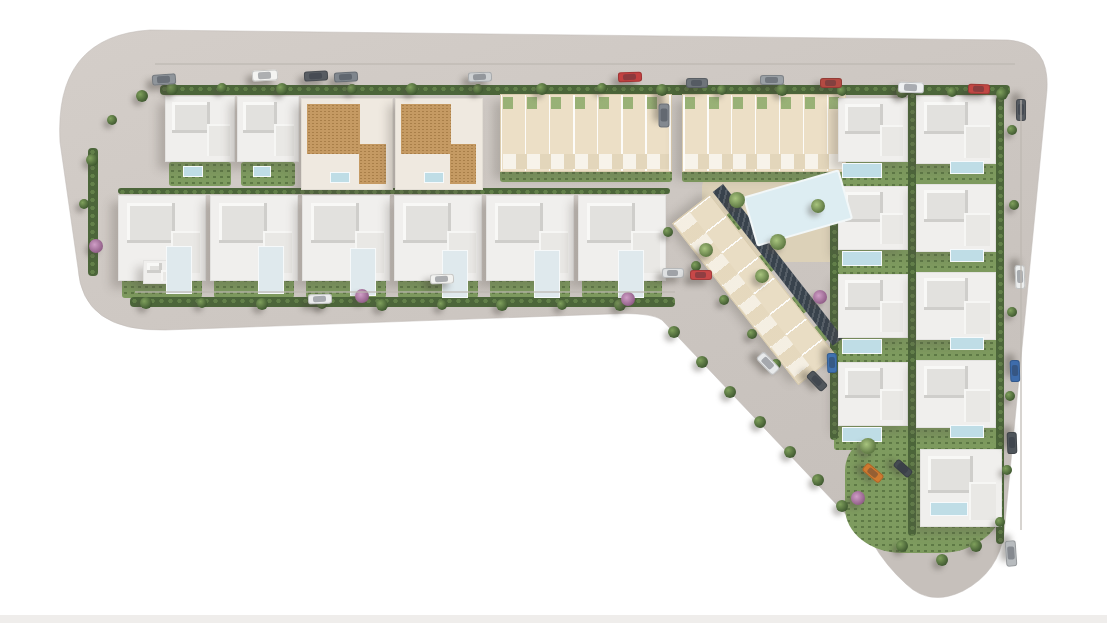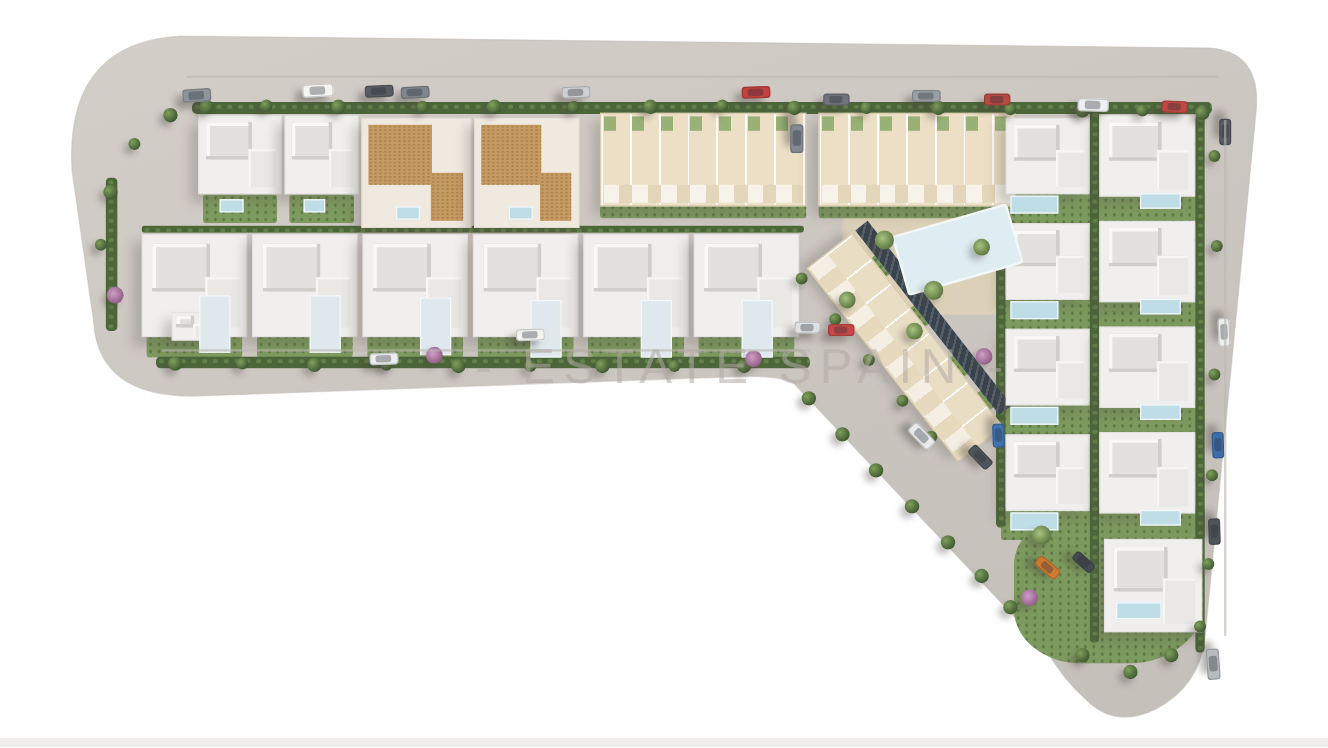--- a/index.html
+++ b/index.html
@@ -243,14 +243,13 @@
       <div class="car" style="left: 308px; top: 294px; width: 24px; height: 10px; transform: rotate(-2deg); background-color: rgb(236, 237, 238);"></div>
       <div class="car" style="left: 430px; top: 274px; width: 24px; height: 10px; transform: rotate(-2deg); background-color: rgb(242, 242, 240);"></div>
       <div class="car" style="left: 662px; top: 268px; width: 22px; height: 10px; background-color: rgb(223, 225, 226);"></div>
       <div class="car" style="left: 690px; top: 270px; width: 22px; height: 10px; background-color: rgb(200, 72, 72);"></div>
       <div class="roadline" style="left: 155px; top: 63px; width: 860px; height: 2px;"></div>
       <div class="roadline" style="left: 1020px; top: 100px; width: 2px; height: 430px;"></div>
       <div class="roadline" style="left: 135px; top: 291px; width: 540px; height: 2px;"></div>
       <div class="strip" style="left: 0px; top: 615px; width: 1107px; height: 8px;"></div>
     </div>
 
-  <div id="watermark" style="left:396px;top:282px;">- ESTATE SPAIN -</div>
 </div>
 
 </body></html>

